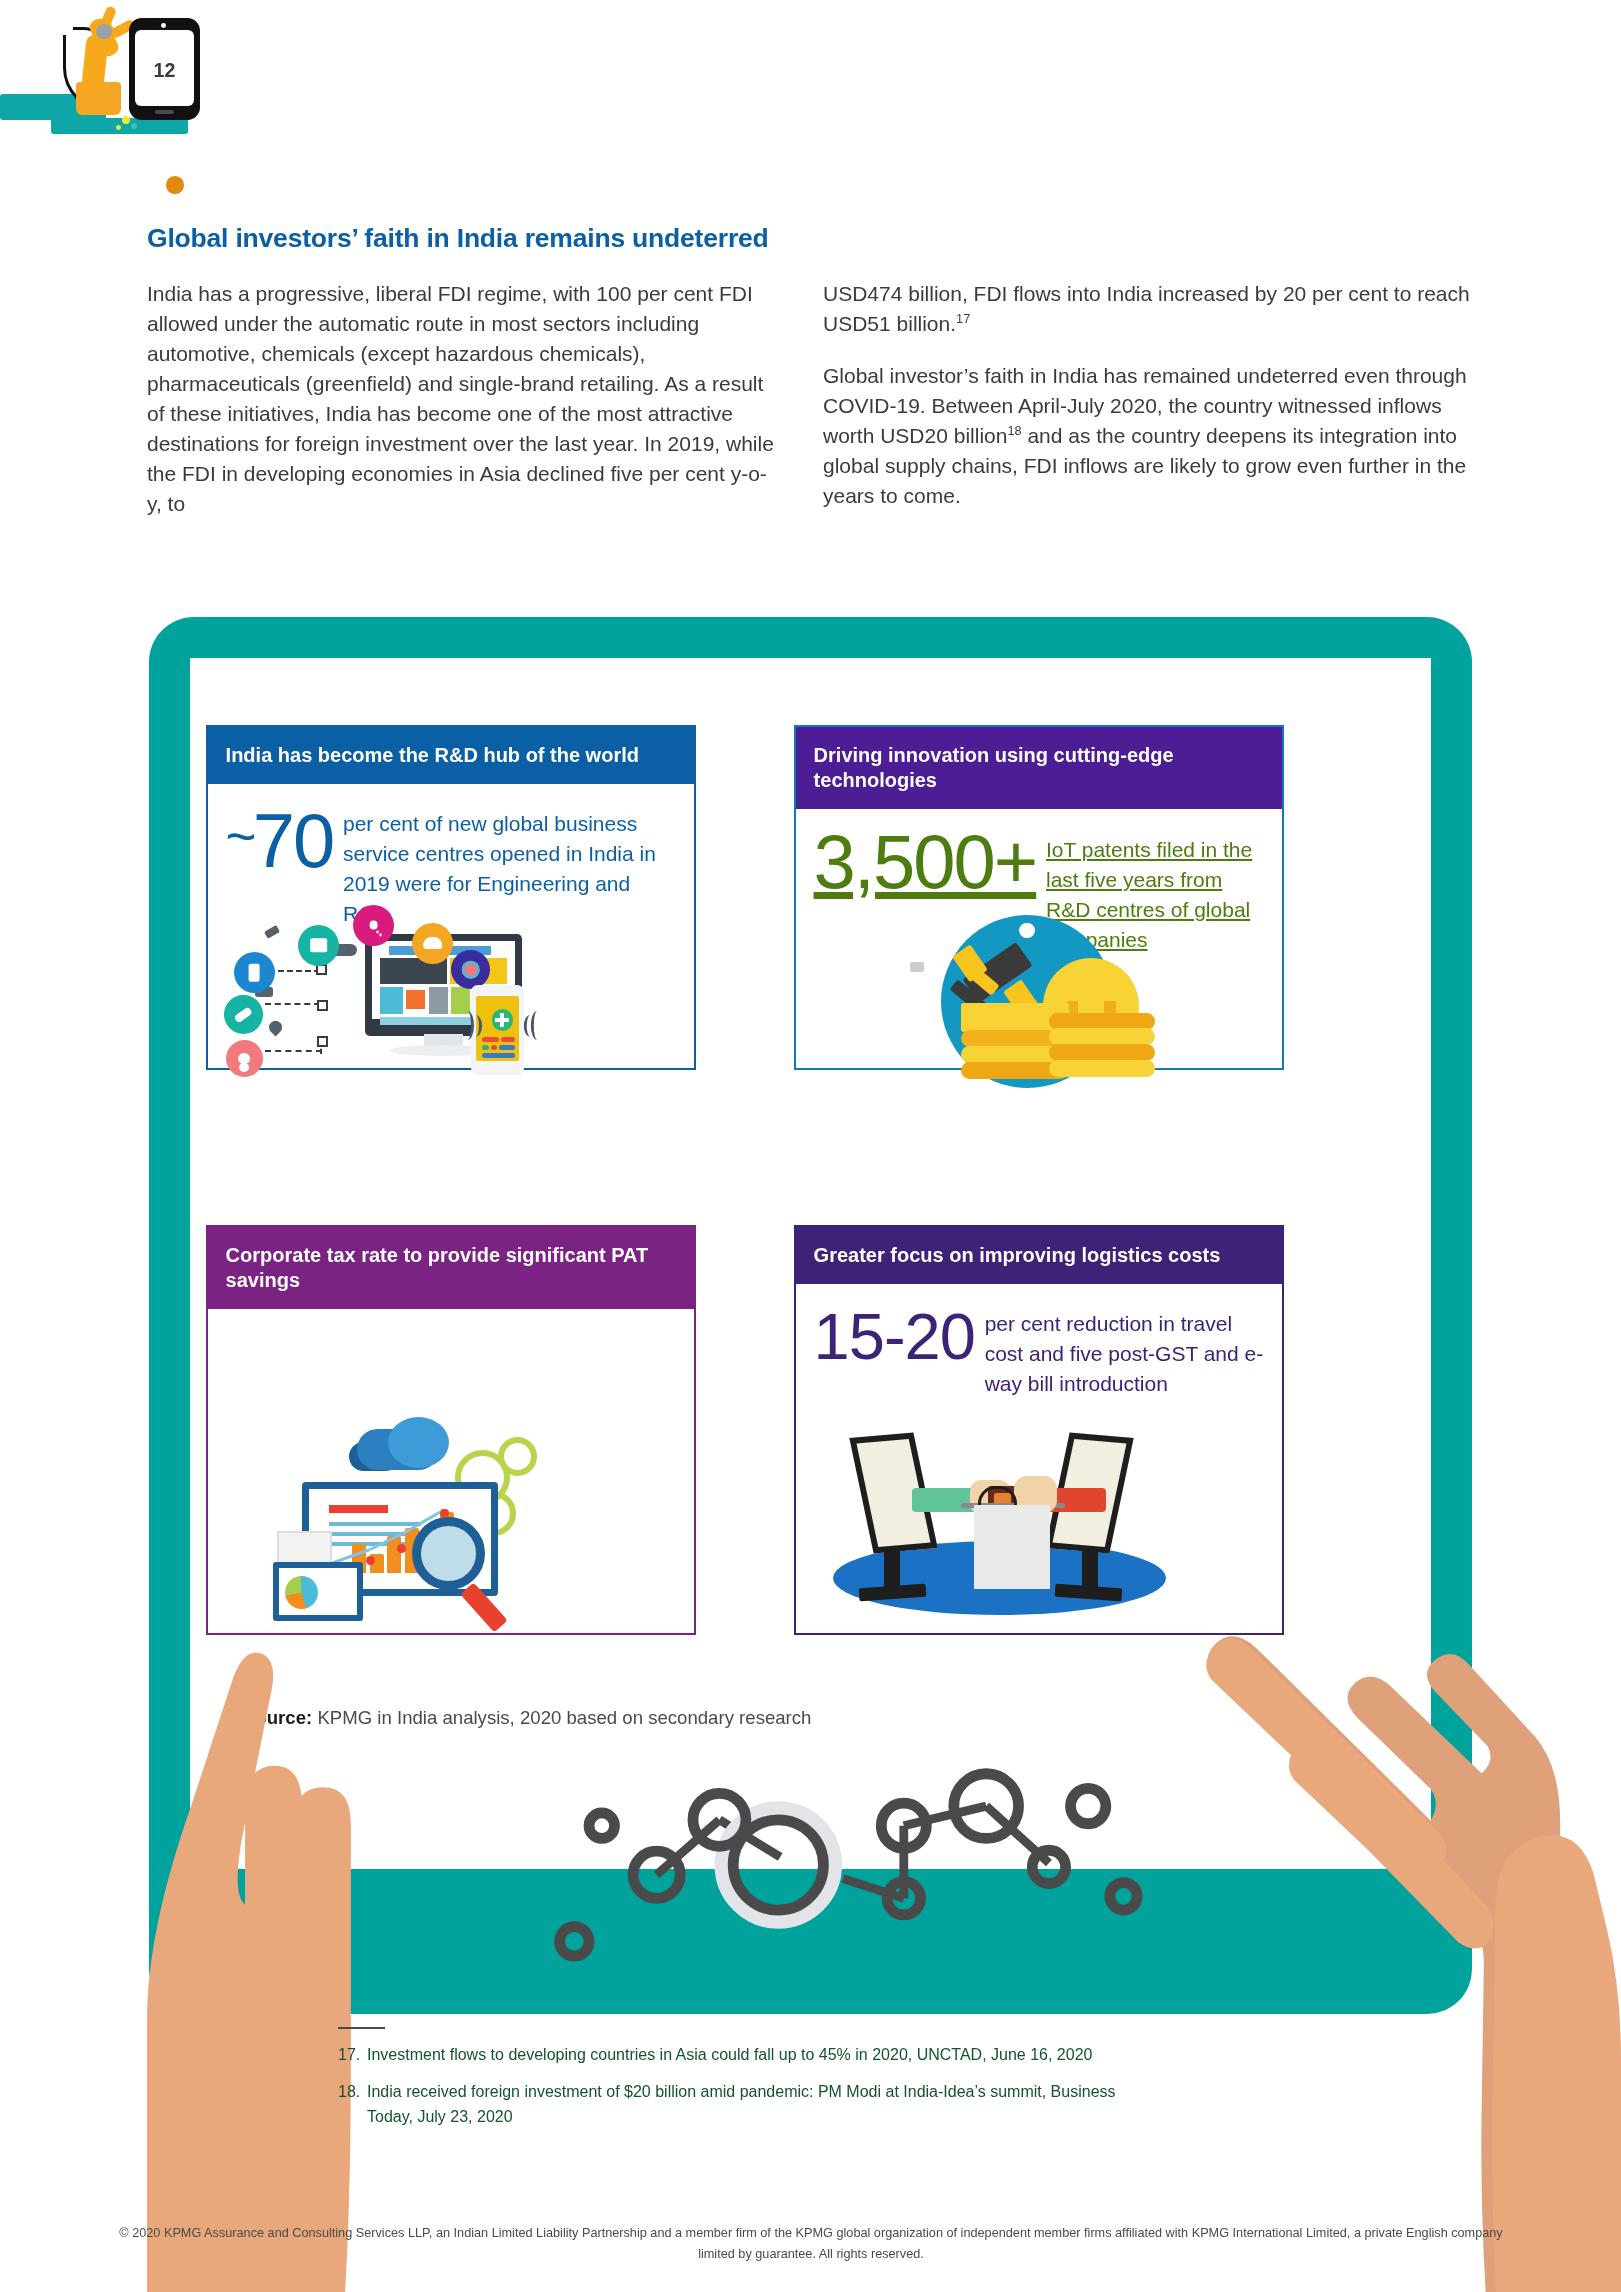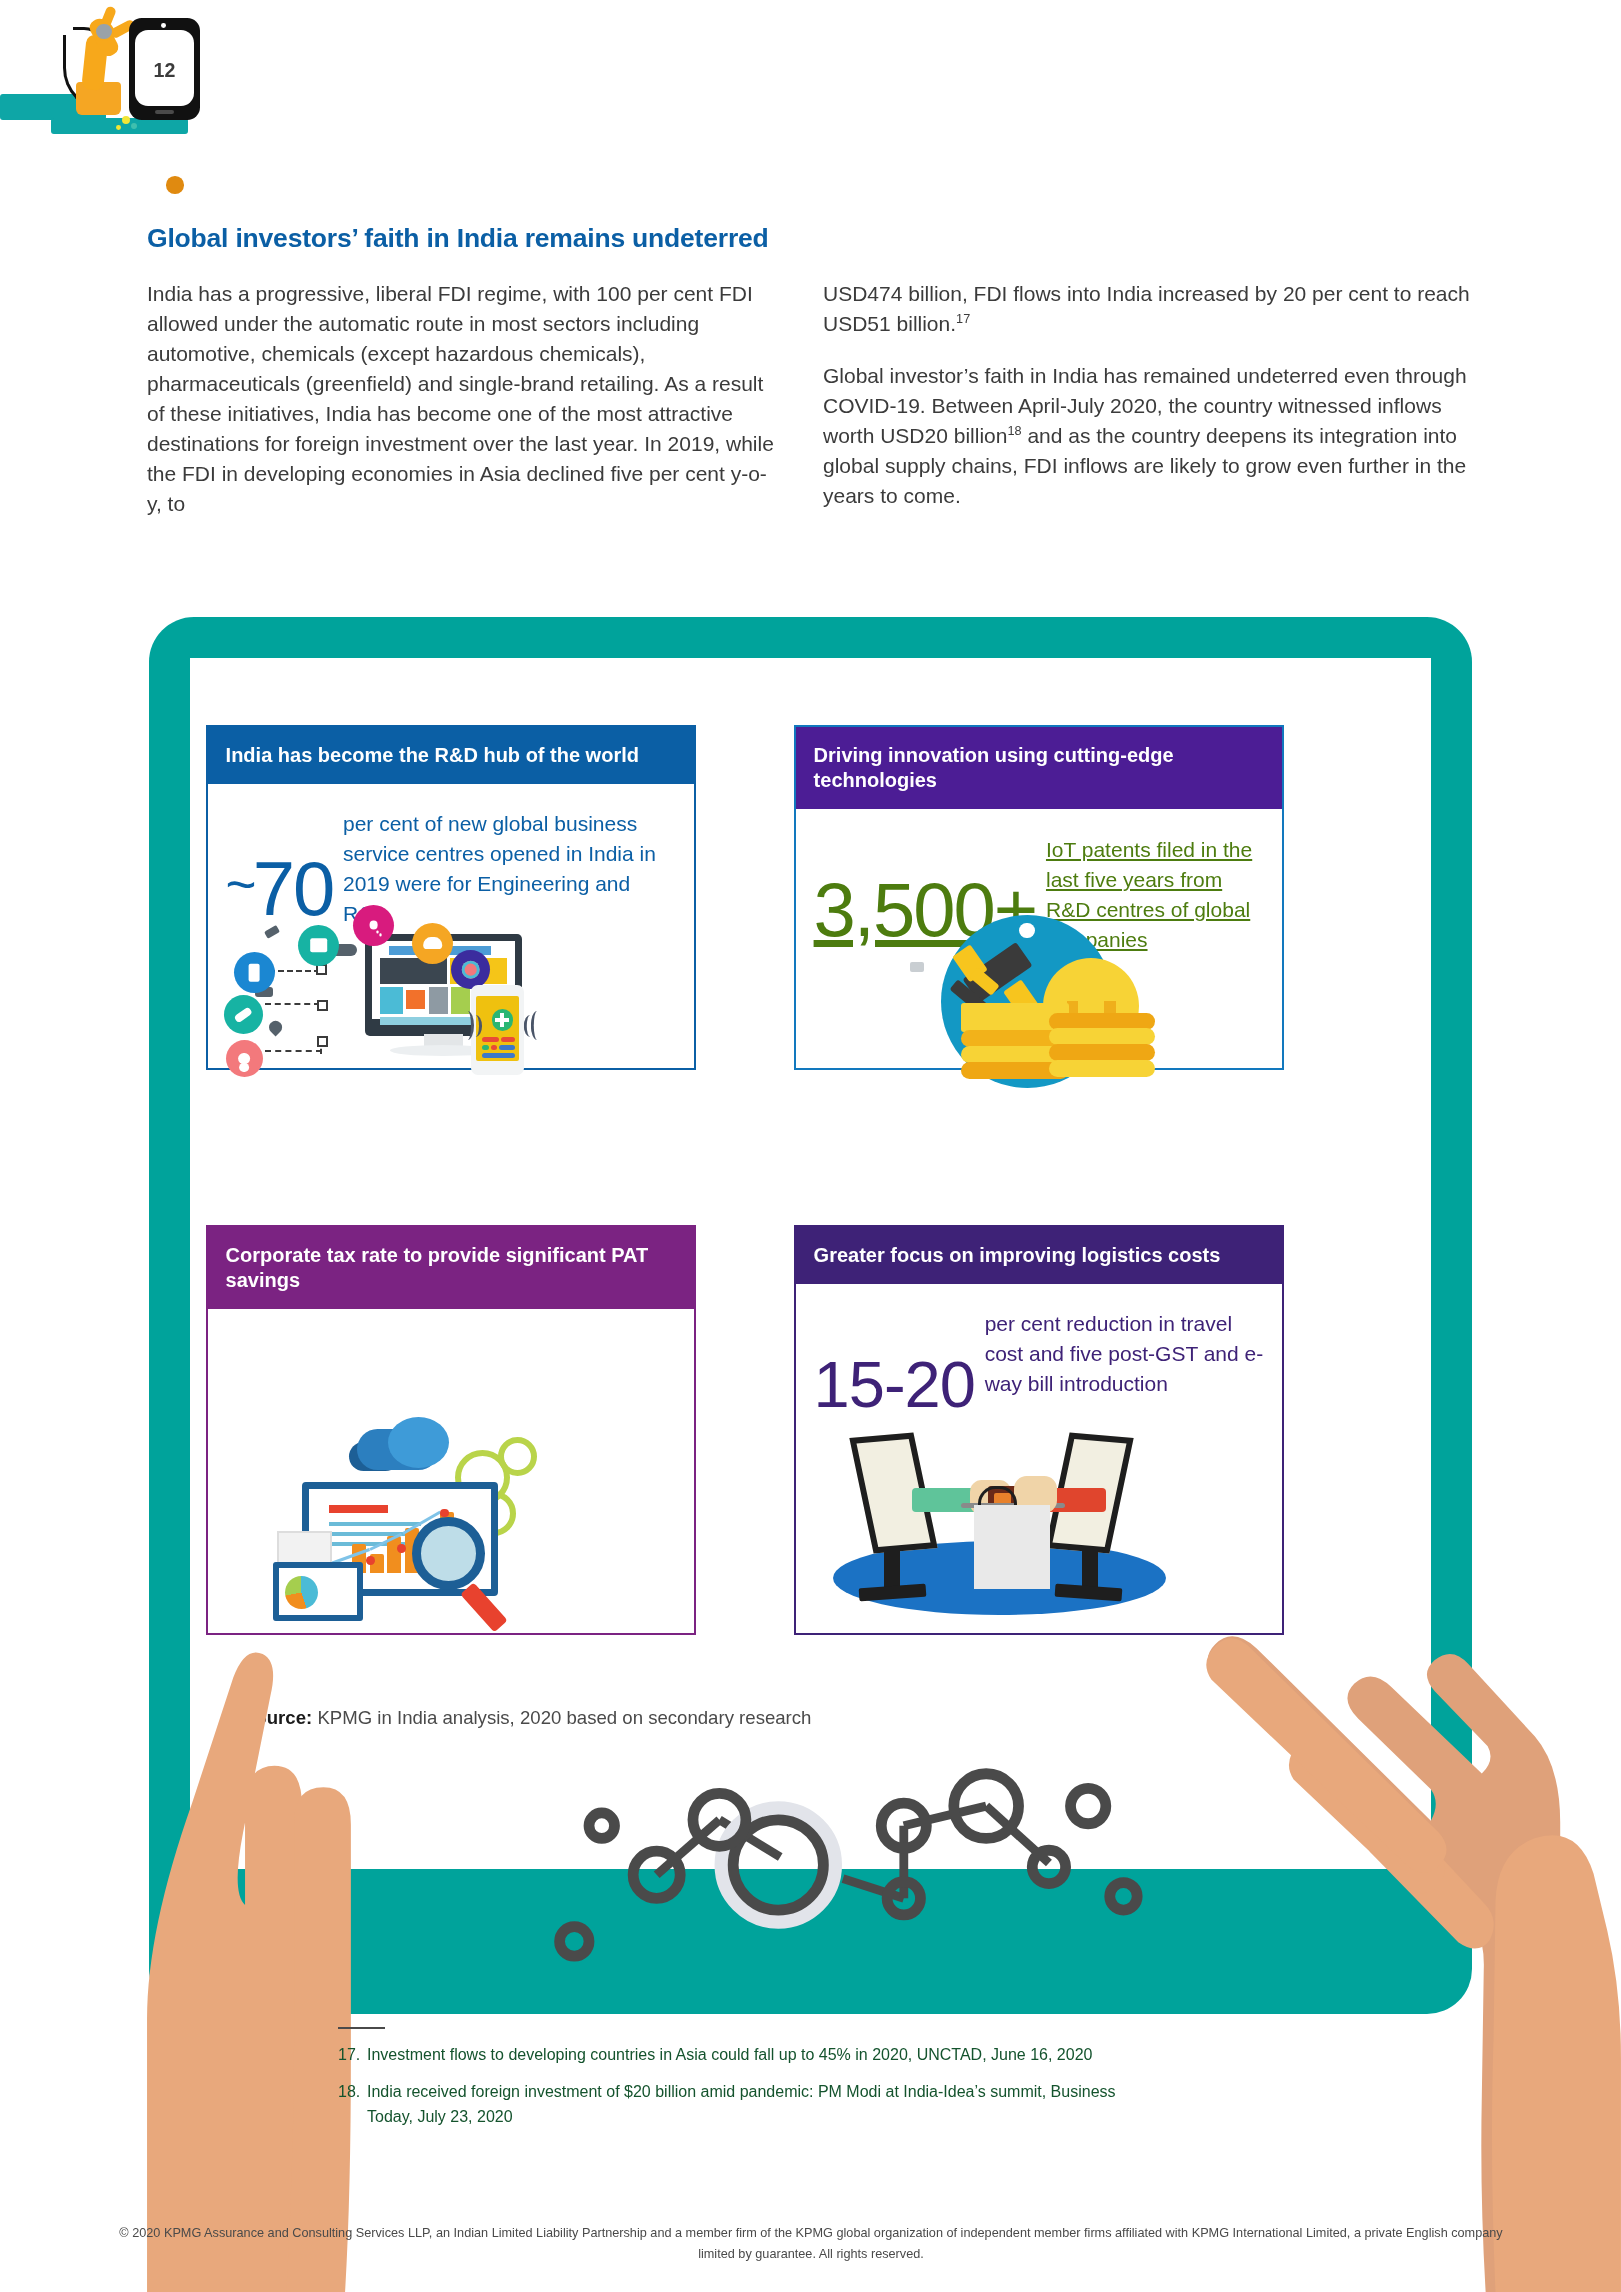--- a/index.html
+++ b/index.html
@@ -20,21 +20,21 @@
   .robot-arm2{position:absolute;left:95px;top:17.6px;width:17.6px;height:39px;background:#F7A81B;border-radius:7.8px;transform:rotate(-28deg);}
   .robot-joint{position:absolute;left:94px;top:21.6px;width:19.6px;height:19.6px;background:#9AA2A8;border-radius:50%;border:2.9px solid #F7A81B;box-sizing:border-box;}
   .robot-claw-a{position:absolute;left:102px;top:5.9px;width:9.8px;height:29px;background:#F7A81B;border-radius:4.9px;transform:rotate(22deg);}
   .robot-claw-b{position:absolute;left:118px;top:15.7px;width:9.8px;height:25.5px;background:#F7A81B;border-radius:4.9px;transform:rotate(62deg);}
   .robot-cable{position:absolute;left:63px;top:35px;width:45px;height:73px;border-left:3.9px solid #111;border-bottom:3.9px solid #111;border-radius:0 0 0 43px;}
   .robot-cable2{position:absolute;left:73px;top:27.4px;width:33px;height:21.6px;border-top:3.9px solid #111;border-right:3.9px solid #111;border-radius:0 39px 0 0;}
   .spark{position:absolute;left:122px;top:116px;width:7.8px;height:7.8px;background:#F2E635;border-radius:50%;}
   .spark.s2{left:131px;top:123px;width:5.9px;height:5.9px;background:#3FBFAE;}
   .spark.s3{left:116px;top:125px;width:4.9px;height:4.9px;background:#F2E635;}
   .phone{position:absolute;left:129px;top:17.6px;width:71px;height:102px;background:#111;border-radius:12.7px;}
-  .phone-screen{position:absolute;left:5.9px;top:12.7px;width:59px;height:76px;background:#fff;border-radius:13px;}
+  .phone-screen{position:absolute;left:5.9px;top:12.7px;width:59px;height:76px;background:#fff;border-radius:6px;}
   .phone-dot{position:absolute;left:32px;top:5.9px;width:4.9px;height:4.9px;background:#fff;border-radius:50%;}
   .phone-home{position:absolute;left:25.5px;top:92px;width:19.6px;height:4.9px;background:#4a4a4a;border-radius:2.9px;}
   .page-num{position:absolute;left:0;top:29px;width:59px;text-align:center;font-size:19.6px;font-weight:bold;color:#3c3c3c;}
 
   
   #headline{position:absolute;left:147px;top:223px;font-size:26.5px;font-weight:bold;color:#0B5FA5;letter-spacing:-0.2px;}
   .col{position:absolute;top:279px;font-size:21px;line-height:30px;color:#3b3b3b;}
   #col-left{left:147px;width:627px;}
   #col-right{left:823px;width:647px;}
   .col p{margin:0 0 21.6px 0;}
@@ -44,21 +44,21 @@
   #tablet{position:absolute;left:149px;top:617px;width:1323px;height:1397px;
           background:#00A39B;border-radius:45px;}
   #tablet-screen{position:absolute;left:41px;top:41px;width:1241px;height:1211px;background:#ffffff;}
   #tablet-chin{position:absolute;left:63px;top:1313px;width:1198px;height:61px;background:#00A39B;}
 
   
   .card{position:absolute;background:#fff;box-sizing:border-box;}
   .card-head{color:#fff;font-size:20px;font-weight:bold;line-height:25.5px;padding:15.7px 17.6px 15.7px 17.6px;}
   .card-body{position:relative;padding:15.7px 17.6px 0 17.6px;}
   .stat-row{display:flex;align-items:flex-start;gap:9.8px;}
-  .stat-num{font-size:76px;line-height:73px;font-weight:400;letter-spacing:-2px;white-space:nowrap;margin-top:48px;}
+  .stat-num{font-size:76px;line-height:73px;font-weight:400;letter-spacing:-2px;white-space:nowrap;}
   .stat-num .tilde{font-size:53px;vertical-align:11.8px;letter-spacing:-3.9px;}
   .stat-txt{font-size:21px;line-height:30px;padding-top:9.8px;}
 
   
   #card1{left:206px;top:725px;width:490px;height:345px;border:2px solid #0B5FA5;}
   #card1 .card-head{background:#0B5FA5;}
   #card1 .stat-num,#card1 .stat-txt{color:#0B5FA5;}
   
   #card2{left:794px;top:725px;width:490px;height:345px;border:2px solid #1278BE;}
   #card2 .card-head{background:#4c1d95;}

